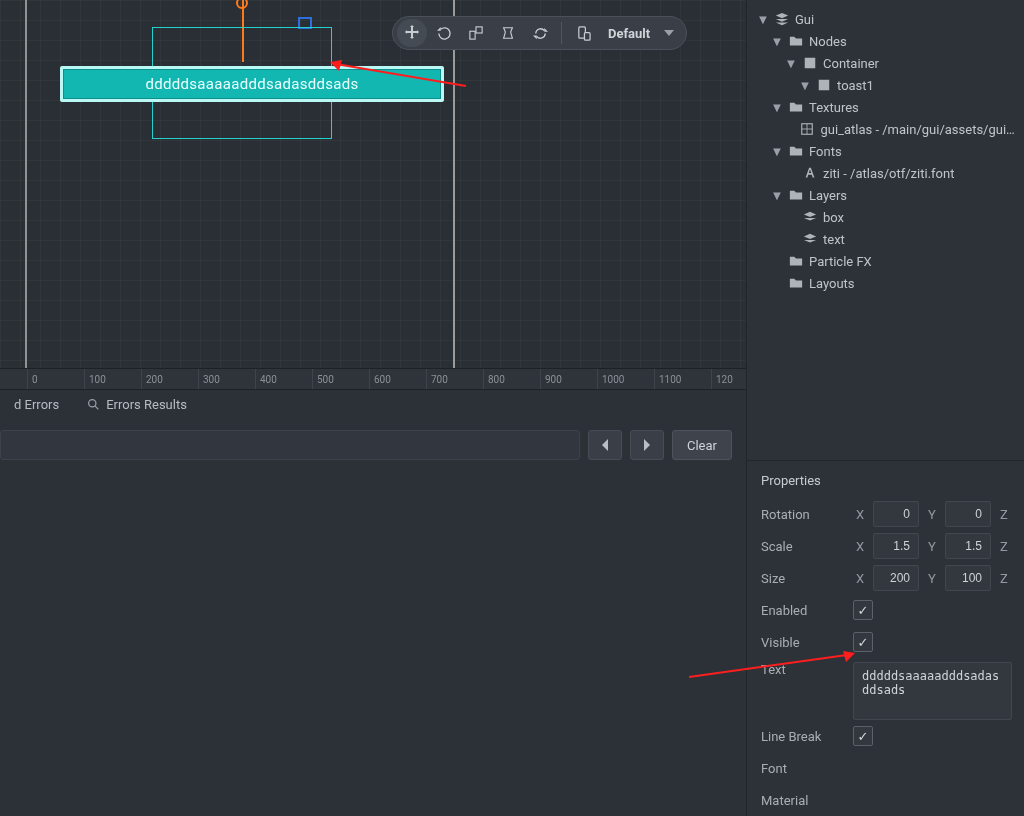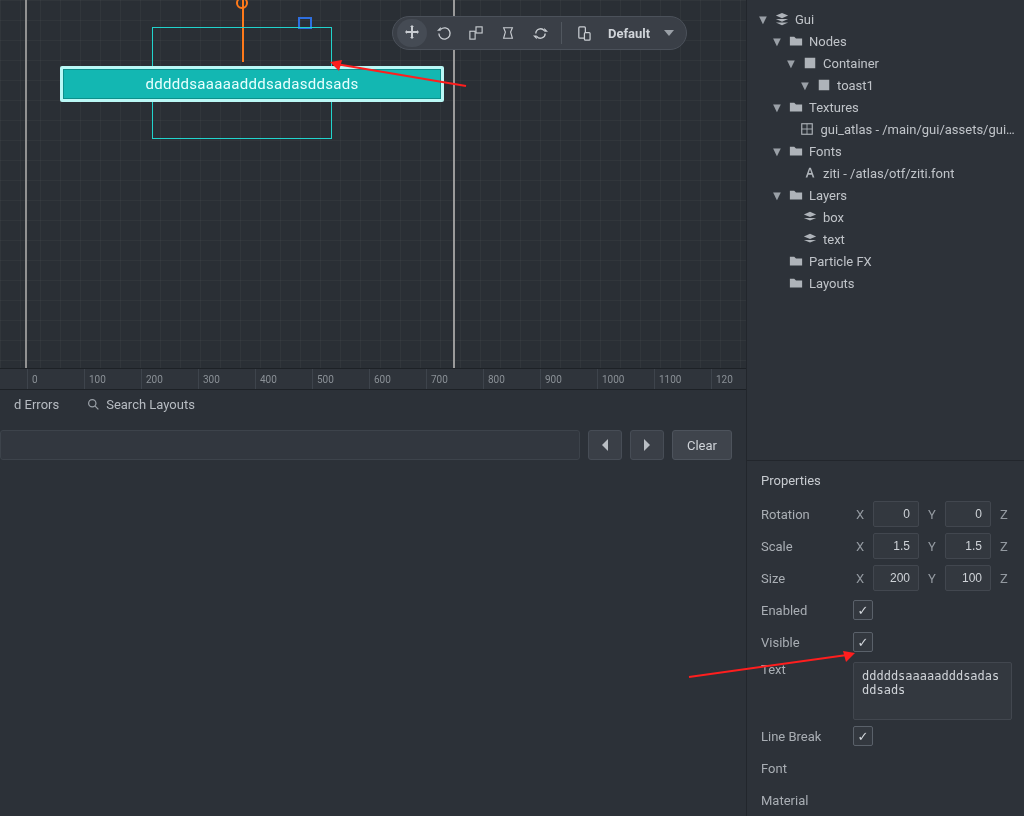--- a/index.html
+++ b/index.html
@@ -229,21 +229,21 @@
 
   <div class="tabs-row">
     <div class="tab">
       <span>d Errors</span>
     </div>
     <div class="tab">
       <svg viewBox="0 0 16 16">
           <circle cx="6.5" cy="6.5" r="4.5" fill="none" stroke="#9aa0a7" stroke-width="1.5"></circle>
           <line x1="10" y1="10" x2="14" y2="14" stroke="#9aa0a7" stroke-width="1.5"></line>
         </svg>
-      <span>Search Layouts</span>
+      <span>Errors Results</span>
     </div>
   </div>
 
   <div class="search-row">
     <div class="search-field"></div>
     <div class="nav-btn">
       <svg viewBox="0 0 8 12" width="8" height="12">
           <path fill="currentColor" d="M7 0L1 6l6 6z"></path>
         </svg>
     </div>

